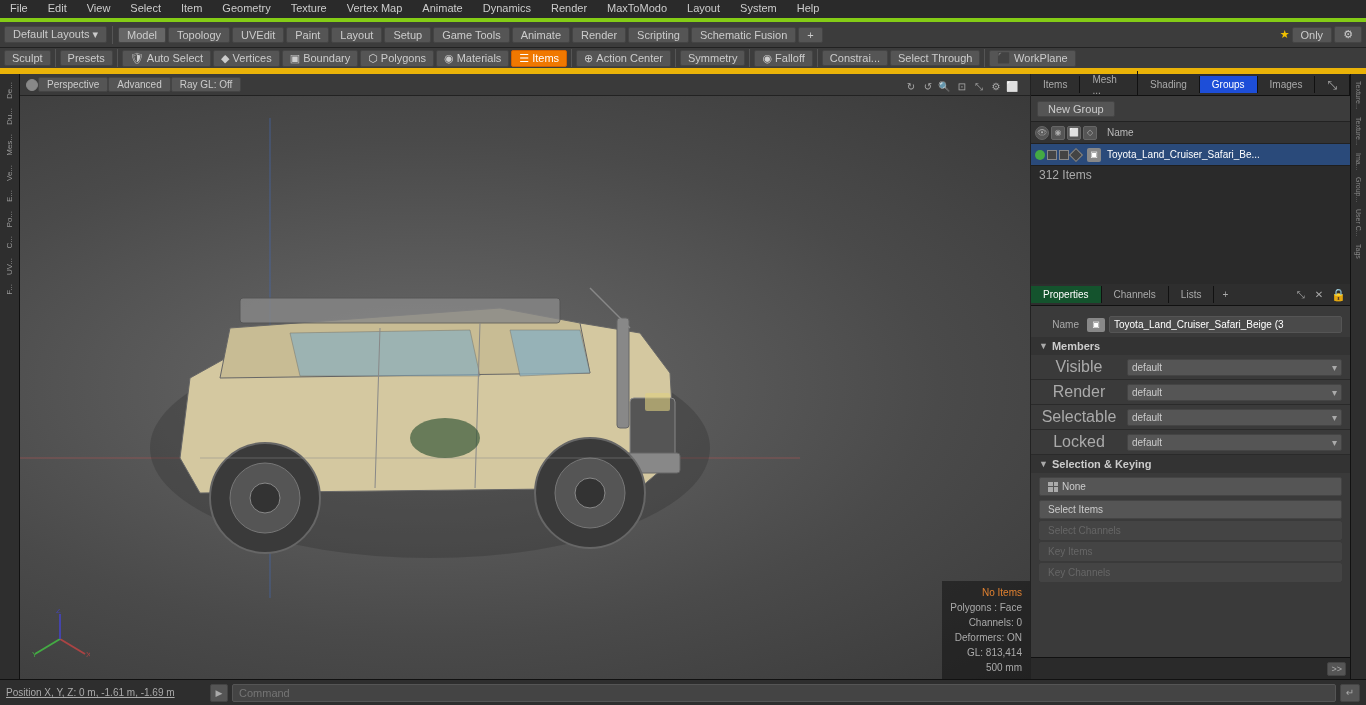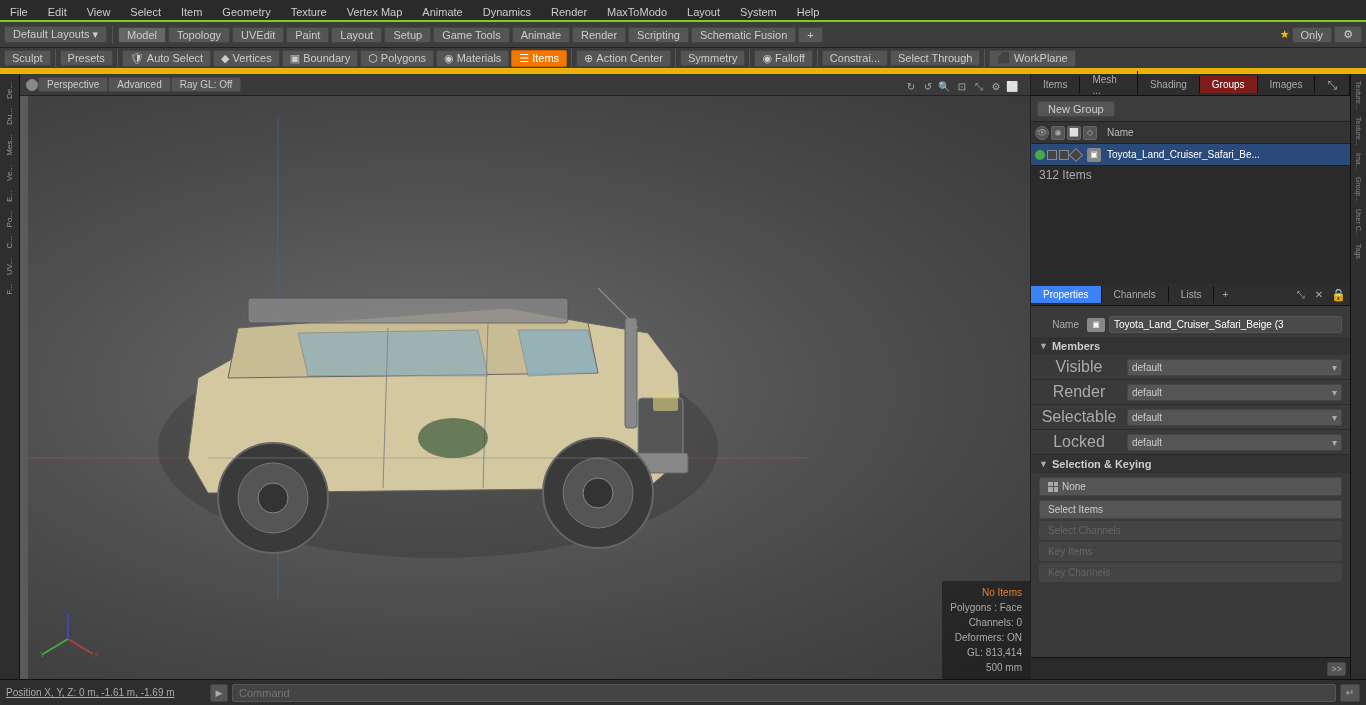--- a/index.html
+++ b/index.html
@@ -1,19 +1,19 @@
 <!DOCTYPE html>
 <html><head>
   <meta charset="utf-8">
   <style>
     * { box-sizing: border-box; margin: 0; padding: 0; }
     body { background: #3a3a3a; color: #ccc; font-family: Arial, sans-serif; font-size: 11px; width: 1366px; height: 705px; overflow: hidden; }
 
     
-    #menu-bar { background: #2a2a2a; height: 22px; display: flex; align-items: flex-end; border-bottom: 2px solid #84cc16; }
+    #menu-bar { background: #2a2a2a; height: 22px; display: flex; align-items: flex-start; border-bottom: 4px solid #84cc16; }
     .menu-item { padding: 2px 10px; color: #ccc; cursor: pointer; }
 
     
     #toolbar1 { background: #3c3c3c; height: 26px; display: flex; align-items: center; border-bottom: 1px solid #222; padding: 0 4px; gap: 2px; }
     .tb1-btn { background: #555; border: 1px solid #444; padding: 1px 8px; color: #ccc; cursor: pointer; border-radius: 2px; font-size: 11px; }
     .tb1-btn.active { background: #666; }
     .tb1-sep { width: 1px; height: 18px; background: #555; margin: 0 3px; }
 
     
     #toolbar2 { background: #3c3c3c; height: 26px; display: flex; align-items: center; border-bottom: 6px solid #eab308; padding: 0 4px; gap: 2px; }
@@ -28,35 +28,35 @@
     
     #left-strip { width: 20px; background: #2e2e2e; border-right: 1px solid #111; display: flex; flex-direction: column; align-items: center; padding-top: 4px; gap: 1px; }
     .left-strip-item { font-size: 8px; color: #999; writing-mode: vertical-rl; transform: rotate(180deg); cursor: pointer; padding: 4px 2px; }
 
     
     #viewport { flex: 1; background: #5a5a5a; position: relative; overflow: hidden; }
     #viewport-toolbar { background: #3a3a3a; height: 22px; display: flex; align-items: center; padding: 0 6px; border-bottom: 1px solid #222; }
     .vp-btn { background: #555; border: 1px solid #444; padding: 1px 8px; color: #ccc; cursor: pointer; border-radius: 2px; font-size: 10px; }
     .vp-circle { width: 12px; height: 12px; border-radius: 50%; background: #666; border: 1px solid #888; cursor: pointer; }
 
-    #viewport-canvas { position: absolute; top: 22px; left: 0; right: 0; bottom: 0; background: radial-gradient(ellipse at 40% 50%, #6a6a6a 0%, #4a4a4a 60%, #3a3a3a 100%); display: flex; align-items: center; justify-content: center; margin-left: 8px; }
+    #viewport-canvas { position: absolute; top: 22px; left: 0; right: 0; bottom: 0; background: radial-gradient(ellipse at 40% 50%, #6a6a6a 0%, #4a4a4a 60%, #3a3a3a 100%); display: flex; align-items: center; justify-content: center; }
 
     
     #vp-status { position: absolute; bottom: 0; right: 0; text-align: right; padding: 4px 8px; color: #aaa; font-size: 10px; background: rgba(0,0,0,0.4); line-height: 1.5; }
 
     
     #axis-indicator { position: absolute; bottom: 10px; left: 10px; width: 60px; height: 60px; }
 
     
     #right-panel { width: 320px; background: #3a3a3a; border-left: 1px solid #222; display: flex; flex-direction: column; }
 
     
     #groups-tabs { background: #2e2e2e; height: 22px; display: flex; align-items: center; border-bottom: 1px solid #111; }
     .grp-tab { padding: 3px 12px; cursor: pointer; color: #aaa; border-right: 1px solid #111; font-size: 10px; }
-    .grp-tab.active { background: #7f1d1d; color: #fff; }
+    .grp-tab.active { background: #1d4ed8; color: #fff; }
 
     
     #groups-toolbar { background: #3c3c3c; height: 26px; display: flex; align-items: center; padding: 0 6px; gap: 4px; border-bottom: 1px solid #222; }
     .grp-tb-btn { background: #555; border: 1px solid #444; padding: 1px 10px; color: #ccc; cursor: pointer; border-radius: 2px; font-size: 11px; }
 
     #groups-icons-row { display: flex; align-items: center; height: 22px; background: #333; padding: 0 4px; gap: 2px; border-bottom: 1px solid #222; }
     .gi-icon { width: 14px; height: 14px; background: #555; border: 1px solid #666; border-radius: 2px; cursor: pointer; display: flex; align-items: center; justify-content: center; font-size: 8px; color: #aaa; }
     .gi-eye { border-radius: 50%; }
 
     
@@ -66,21 +66,21 @@
 
     .icon-circle { width: 12px; height: 12px; border-radius: 50%; background: #888; cursor: pointer; }
     .icon-sq { width: 12px; height: 12px; background: #666; border: 1px solid #888; cursor: pointer; }
 
     
     #props-panel { flex: 1; background: #3a3a3a; overflow-y: auto; display: flex; flex-direction: column; }
 
     
     #props-tabs { background: #2e2e2e; height: 22px; display: flex; align-items: center; border-bottom: 1px solid #111; }
     .props-tab { padding: 3px 12px; cursor: pointer; color: #aaa; font-size: 10px; border-right: 1px solid #111; }
-    .props-tab.active { background: #3b82f6; color: #fff; }
+    .props-tab.active { background: #14532d; color: #fff; }
     .props-tab-plus { padding: 3px 8px; cursor: pointer; color: #aaa; font-size: 10px; }
 
     
     #props-content { padding: 6px 0; flex: 1; }
     .prop-section-header { display: flex; align-items: center; gap: 4px; padding: 3px 8px; background: #333; cursor: pointer; }
     .prop-section-arrow { color: #aaa; font-size: 9px; }
     .prop-section-label { color: #ccc; font-size: 11px; font-weight: bold; }
 
     .prop-row { display: flex; align-items: center; padding: 3px 8px; border-bottom: 1px solid #2a2a2a; }
     .prop-label { color: #aaa; font-size: 16px; width: 80px; text-align: center; margin-right: 8px; }

